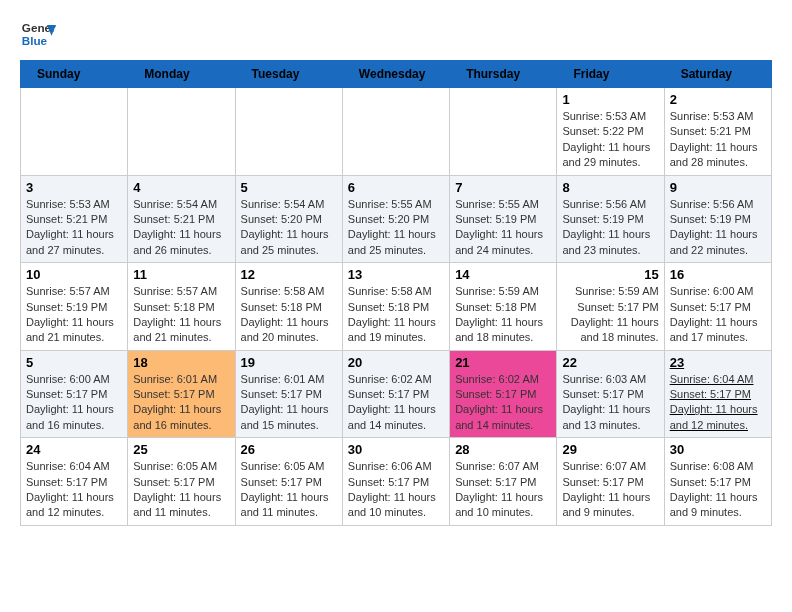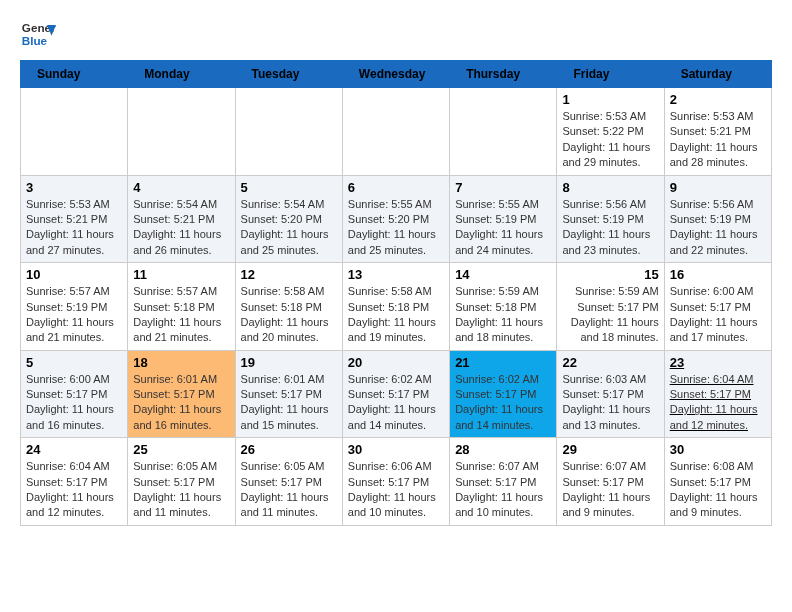--- a/index.html
+++ b/index.html
@@ -237,21 +237,21 @@
           <div class="day-info" style="white-space: pre-line;">Sunrise: 6:01 AM
 Sunset: 5:17 PM
 Daylight: 11 hours and 15 minutes.</div>
         </td>
         <td style="background: rgb(240, 244, 248);">
           <span class="day-num">20</span>
           <div class="day-info" style="white-space: pre-line;">Sunrise: 6:02 AM
 Sunset: 5:17 PM
 Daylight: 11 hours and 14 minutes.</div>
         </td>
-        <td style="background: #0ea5e9; margin-top: 28px;">
+        <td style="background: #ec4899; margin-top: 28px;">
           <span class="day-num">21</span>
           <div class="day-info" style="white-space: pre-line;">Sunrise: 6:02 AM
 Sunset: 5:17 PM
 Daylight: 11 hours and 14 minutes.</div>
         </td>
         <td style="background: rgb(240, 244, 248);">
           <span class="day-num">22</span>
           <div class="day-info" style="white-space: pre-line;">Sunrise: 6:03 AM
 Sunset: 5:17 PM
 Daylight: 11 hours and 13 minutes.</div>

